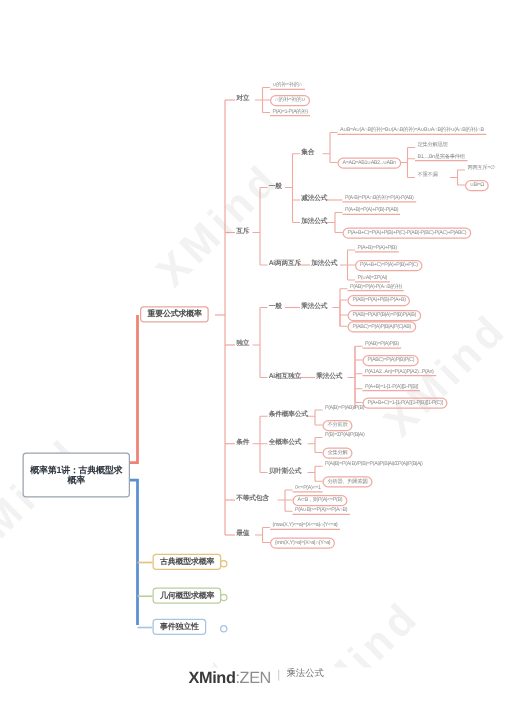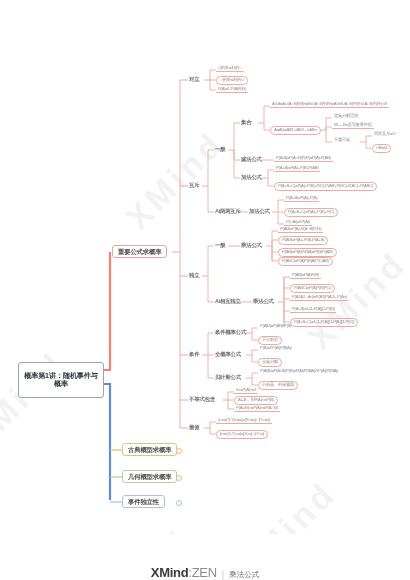--- a/index.html
+++ b/index.html
@@ -104,21 +104,21 @@
     border:0.8px solid;
     background:#fff;
   }
   .dot.d2{border-color:#e3c27a;}
   .dot.d3{border-color:#b8cf9a;}
   .dot.d4{border-color:#a8c4e0;}
 
   
   #footer{
     position:absolute;left:0;bottom:0;width:410px;height:46px;
-    display:flex;align-items:flex-end;justify-content:center;
+    display:flex;align-items:flex-start;justify-content:center;
     gap:5px;
     background:#ffffff;
   }
   #footer .brandmark{
     font-size:13px;font-weight:700;color:#3a3a3a;letter-spacing:-0.3px;
   }
   #footer .brandmark .zen{font-weight:400;color:#8d8d8d;}
   #footer .sep{color:#c9c9c9;font-size:9px;}
   #footer .trial{font-size:7.5px;color:#6f6f6f;}
   .logo-wm{
@@ -220,21 +220,21 @@
       <path d="M252,373 L258,373 M252,385 L258,385" stroke="#f0a9a0"></path>
 
       <path d="M222,400 L228,400 L228,392 M228,400 L228,409" stroke="#f0a9a0"></path>
       <path d="M228,392 L234,392 M228,400 L234,400 M228,409 L234,409" stroke="#f0a9a0"></path>
 
       <path d="M204,428 L210,428 L210,422 M210,428 L210,434" stroke="#f0a9a0"></path>
       <path d="M210,422 L216,422 M210,434 L216,434" stroke="#f0a9a0"></path>
     </g>
   </svg>
 
-  <div class="node root">概率第1讲：随机事件与概率</div>
+  <div class="node root">概率第1讲：古典概型求概率</div>
 
   <div class="node main m1" style="left:112px;top:245px;">重要公式求概率</div>
 
   <div class="node main m2" style="left:122px;top:443px;">古典概型求概率</div>
   <div class="dot d2" style="left:176px;top:448px;"></div>
 
   <div class="node main m3" style="left:122px;top:470px;">几何概型求概率</div>
   <div class="dot d3" style="left:176px;top:475px;"></div>
 
   <div class="node main m4" style="left:122px;top:495px;">事件独立性</div>

